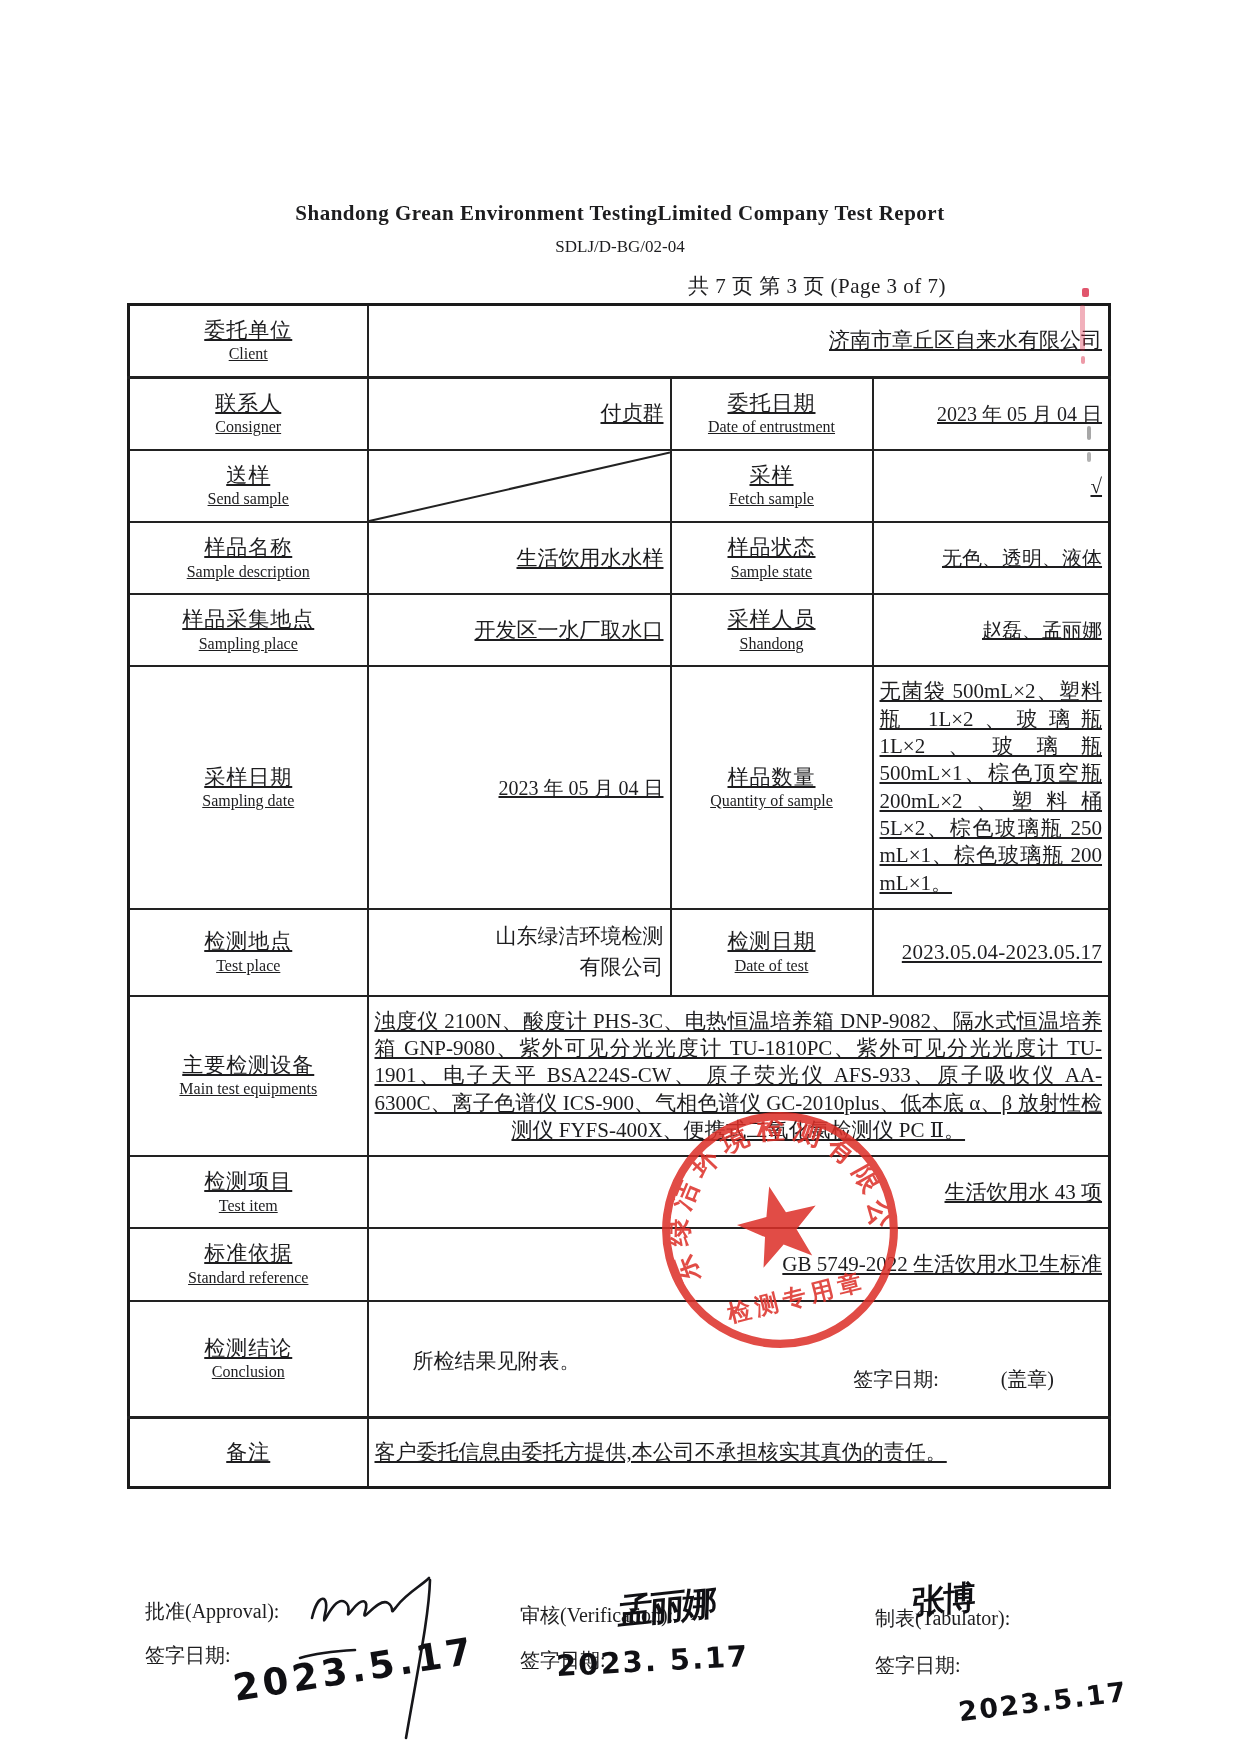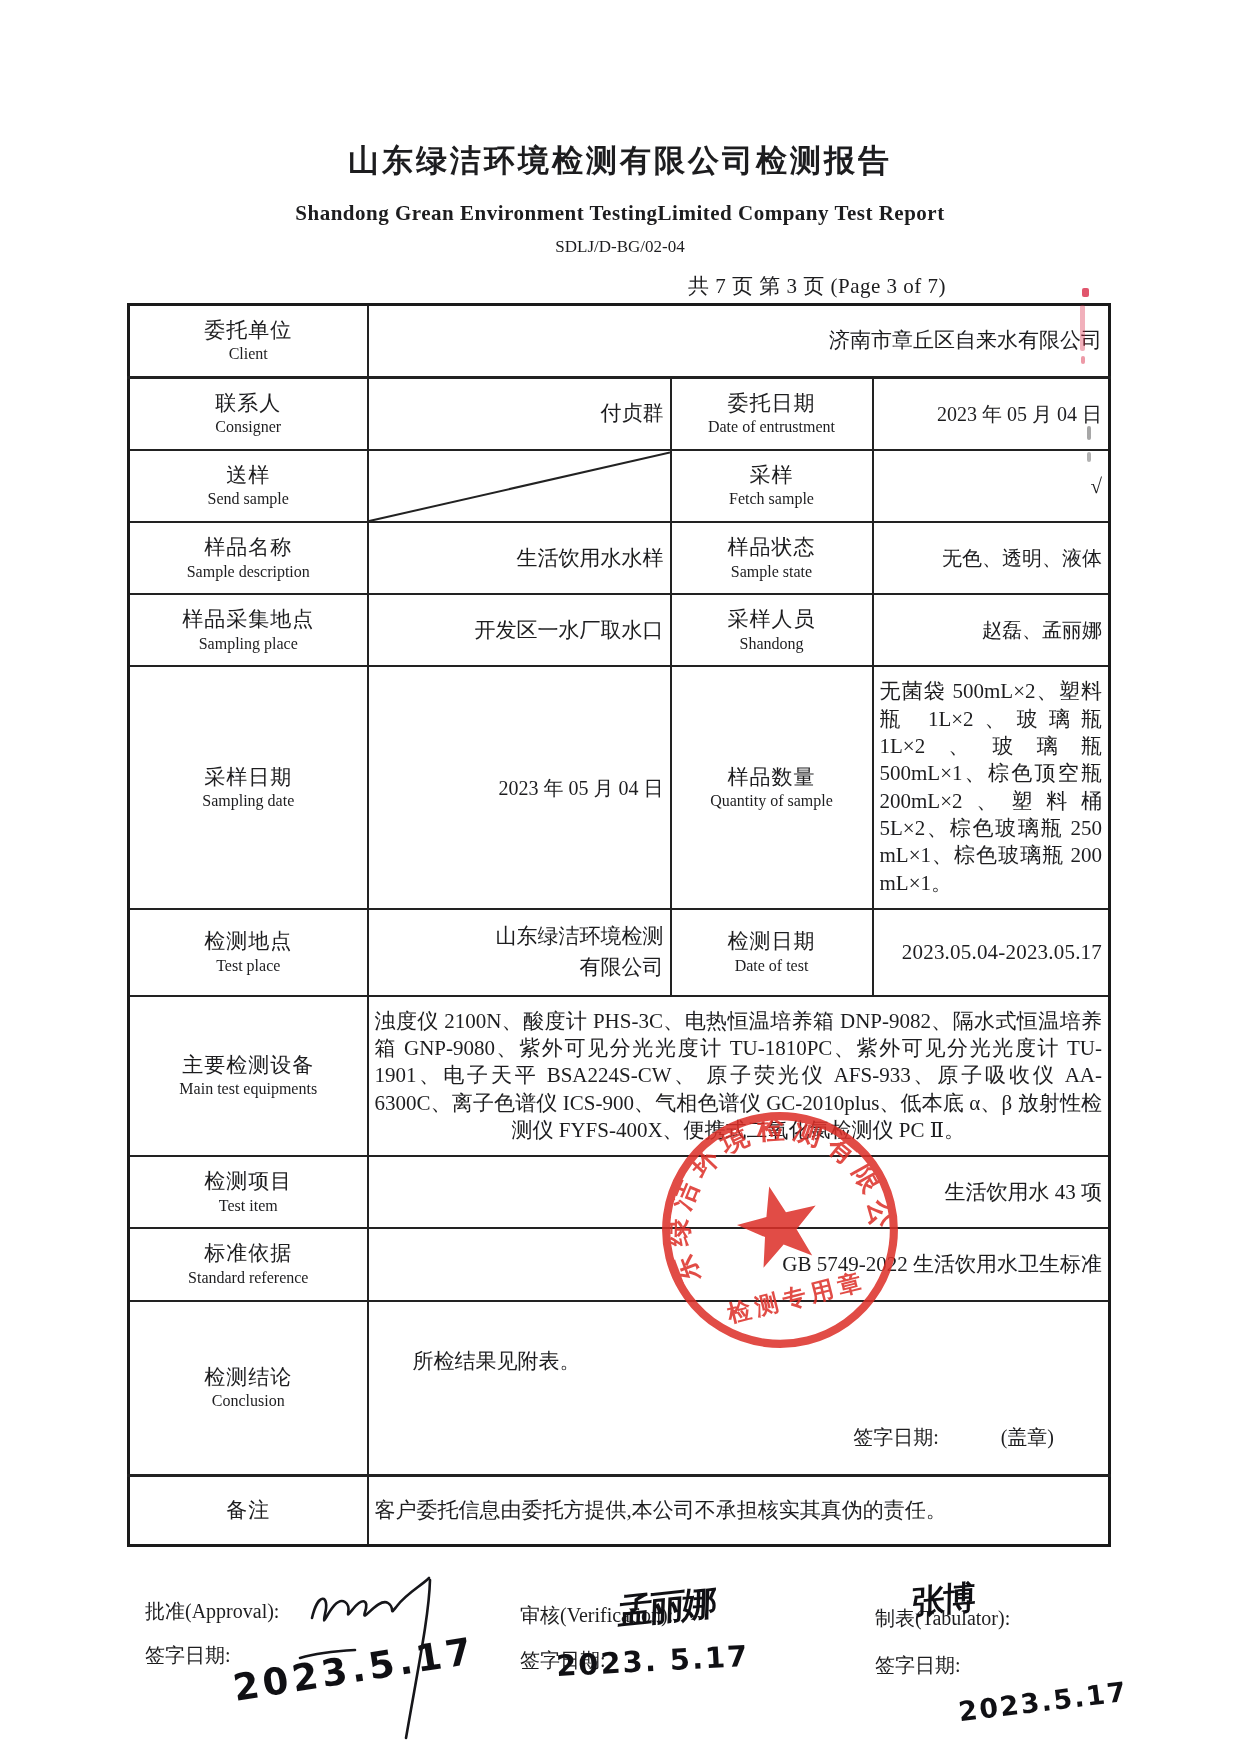--- a/index.html
+++ b/index.html
@@ -13,21 +13,21 @@
   .doc-code{top:237px;left:0;width:100%;text-align:center;font-size:17px;}
   .page-info{top:272px;left:688px;font-size:21px;letter-spacing:.5px;}
 
   table.report{
     position:absolute;left:127px;top:303px;width:981px;
     border-collapse:collapse;table-layout:fixed;
     border:3px solid #1a1a1a;
   }
   table.report td{
     border:2px solid #222;vertical-align:middle;padding:11px 6px;
-    font-size:21px;line-height:1.3;
+    font-size:21px;line-height:1.3;text-decoration:underline;
   }
   tr.thick-top td{border-top-width:3px;}
   .lbl{text-align:center;}
   .lbl .zh{display:block;font-size:21px;letter-spacing:1px;}
   .lbl .en{display:block;font-size:16px;}
   .val{text-align:right;}
   .wrap8{display:inline-block;width:176px;line-height:1.5;}
   .qty{font-size:20px;text-align:justify;text-justify:inter-character;padding:6px 8px;line-height:1.34;}
   .equip{font-size:21px;text-align:justify;text-justify:inter-character;text-align-last:center;padding:6px 14px;line-height:1.42;}
   .diag-cell{position:relative;padding:0;}
@@ -60,21 +60,20 @@
   .art-red2{left:1080px;top:305px;width:5px;height:46px;background:rgba(215,30,60,.35);}
   .art-red3{left:1081px;top:356px;width:4px;height:8px;background:rgba(215,30,60,.45);}
   .art-gray1{left:1087px;top:426px;width:4px;height:14px;background:rgba(60,60,60,.45);}
   .art-gray2{left:1087px;top:452px;width:4px;height:10px;background:rgba(60,60,60,.4);}
 </style>
 </head>
 <body>
 
 <div id="page">
 
-  <div class="abs doc-title">山东绿洁环境检测有限公司检测报告</div>
   <div class="abs doc-subtitle">Shandong Grean Environment TestingLimited Company Test Report</div>
   <div class="abs doc-code">SDLJ/D-BG/02-04</div>
   <div class="abs page-info">共 7 页  第 3 页  (Page 3 of 7)</div>
 
   <table class="report">
     <colgroup>
         <col style="width:239px">
         <col style="width:303px">
         <col style="width:202px">
         <col style="width:237px">
@@ -219,21 +218,21 @@
     <tr style="height:70px">
       <td class="lbl">
         <span class="zh">标准依据</span>
         <span class="en">Standard reference</span>
       </td>
       <td class="val" colspan="3">
         <span>GB 5749-2022 生活饮用水卫生标准</span>
       </td>
     </tr>
 
-    <tr style="height:175px">
+    <tr style="height:117px">
       <td class="lbl">
         <span class="zh">检测结论</span>
         <span class="en">Conclusion</span>
       </td>
       <td class="concl-cell" colspan="3">
         <span class="concl-text">所检结果见附表。</span>
         <span class="seal-line">
           <span>签字日期:</span><span class="gap"></span><span>(盖章)</span>
         </span>
       </td>

